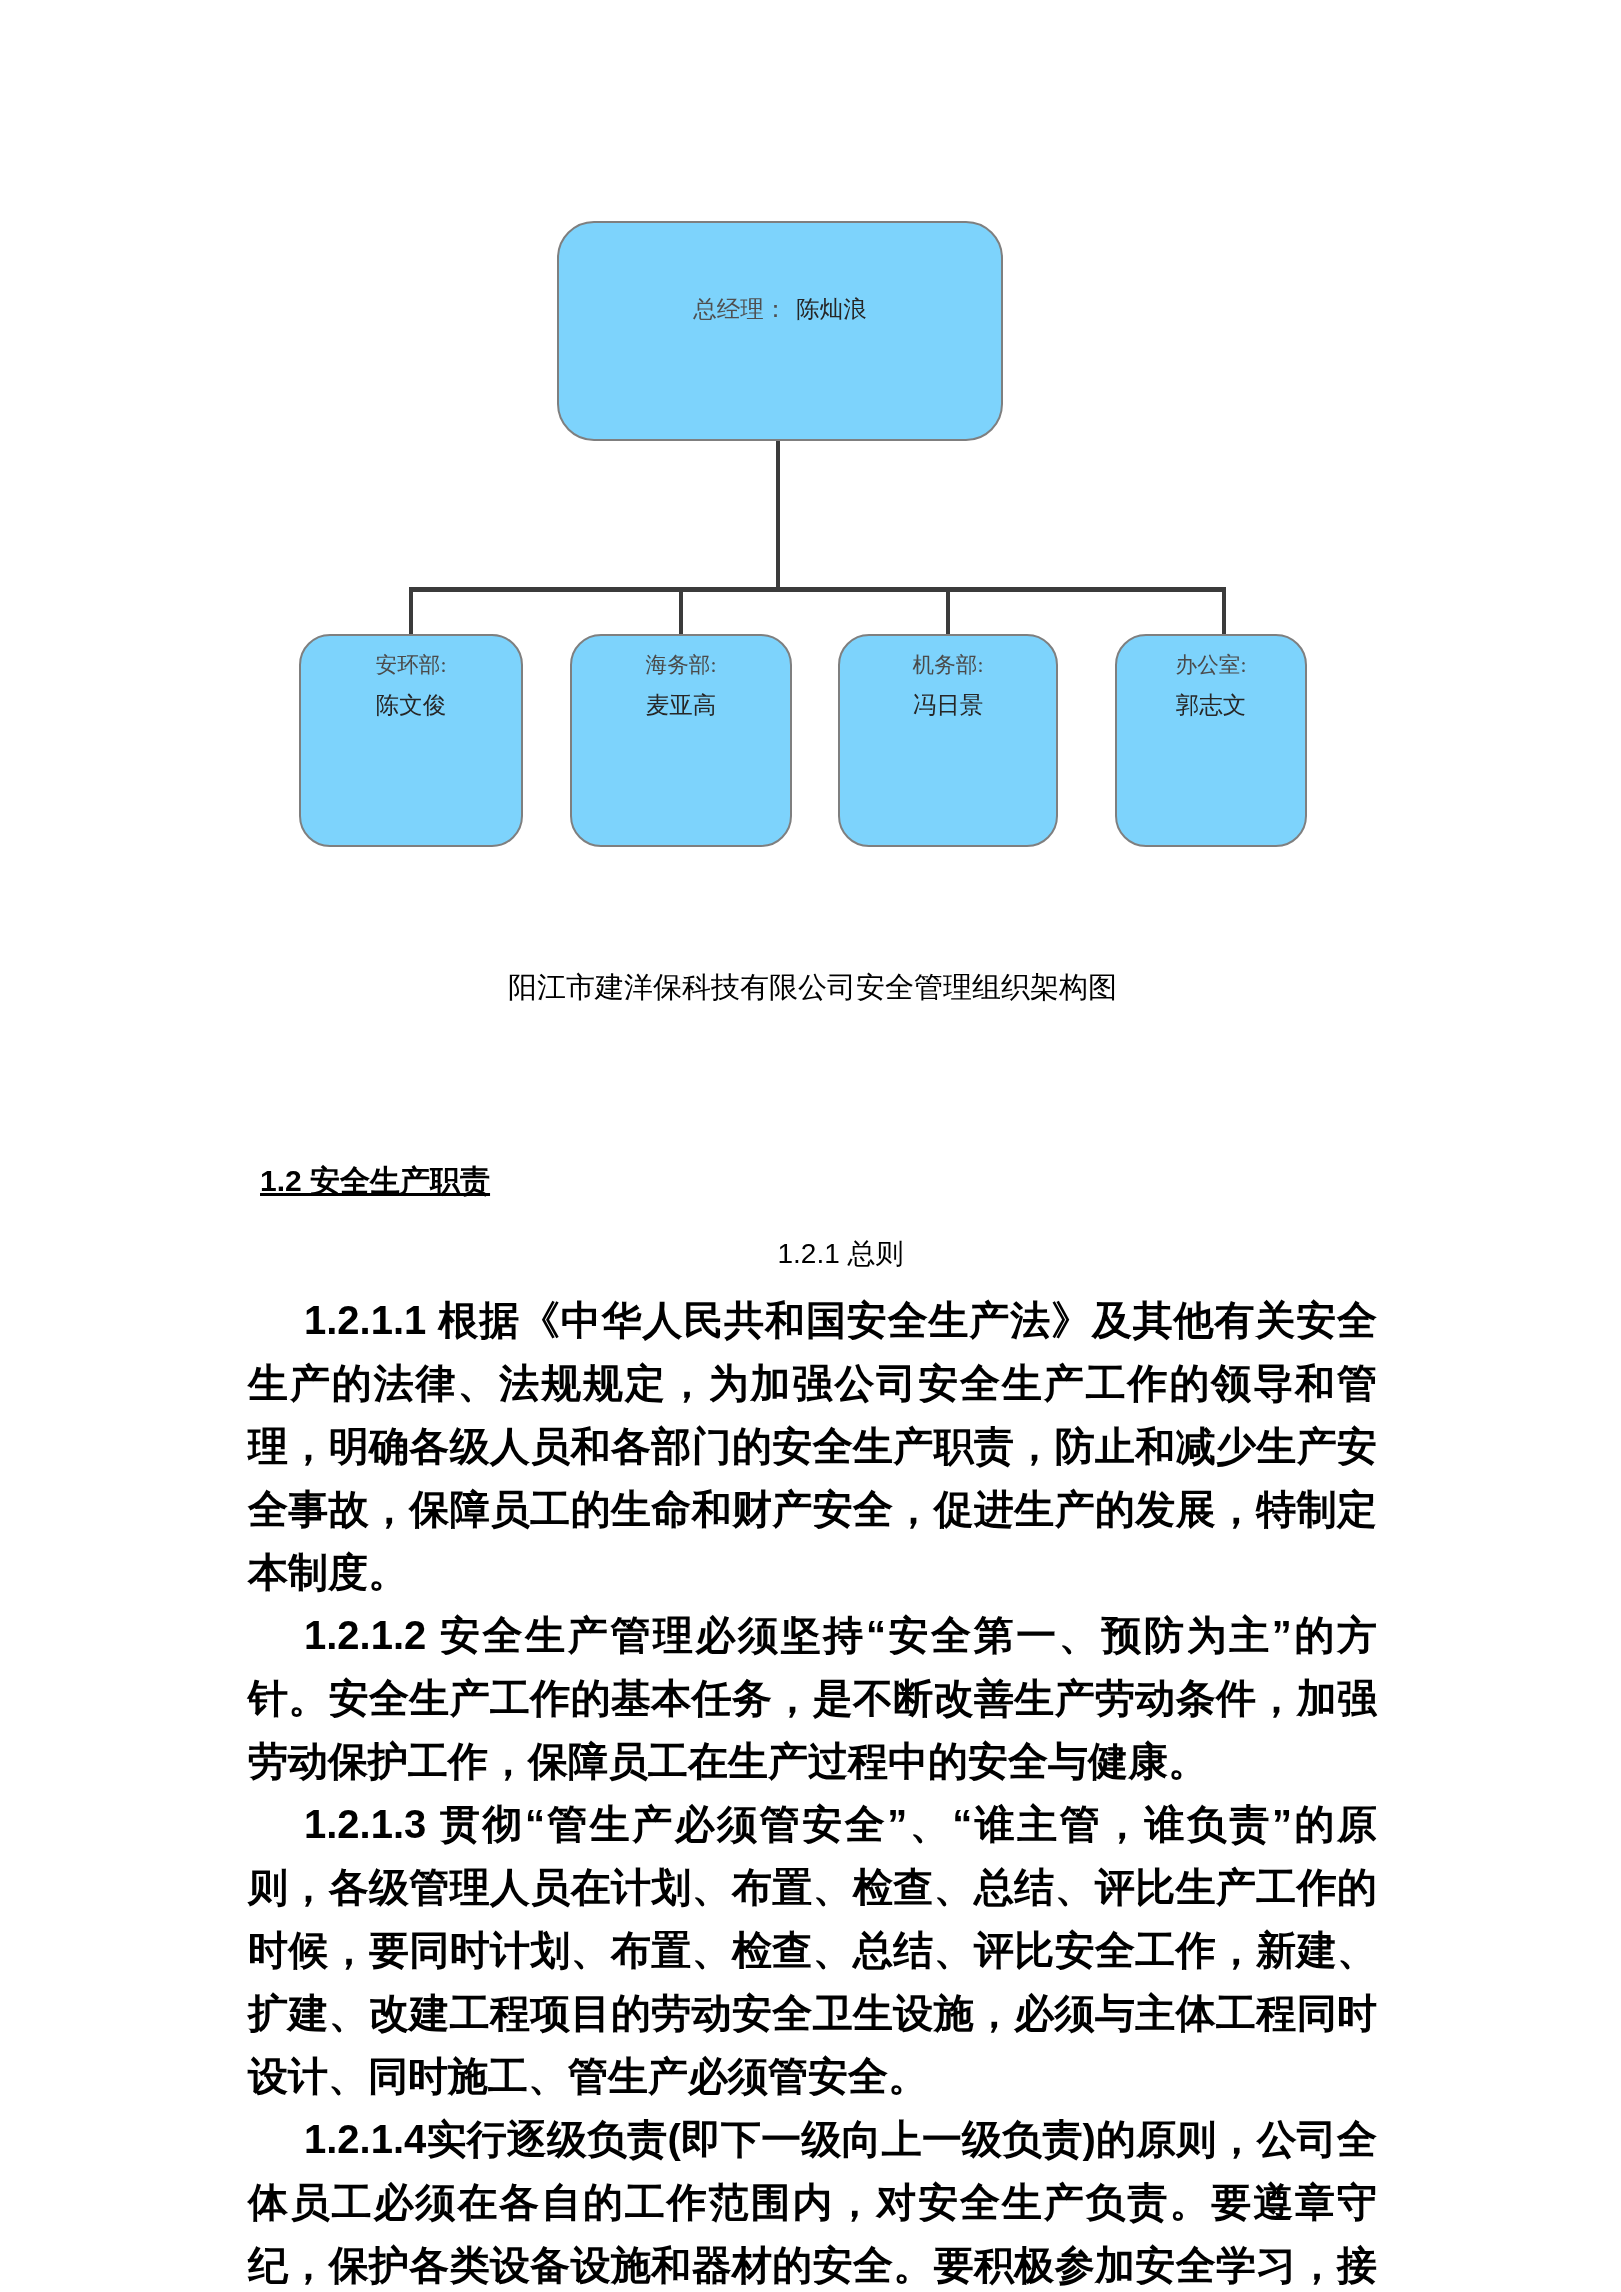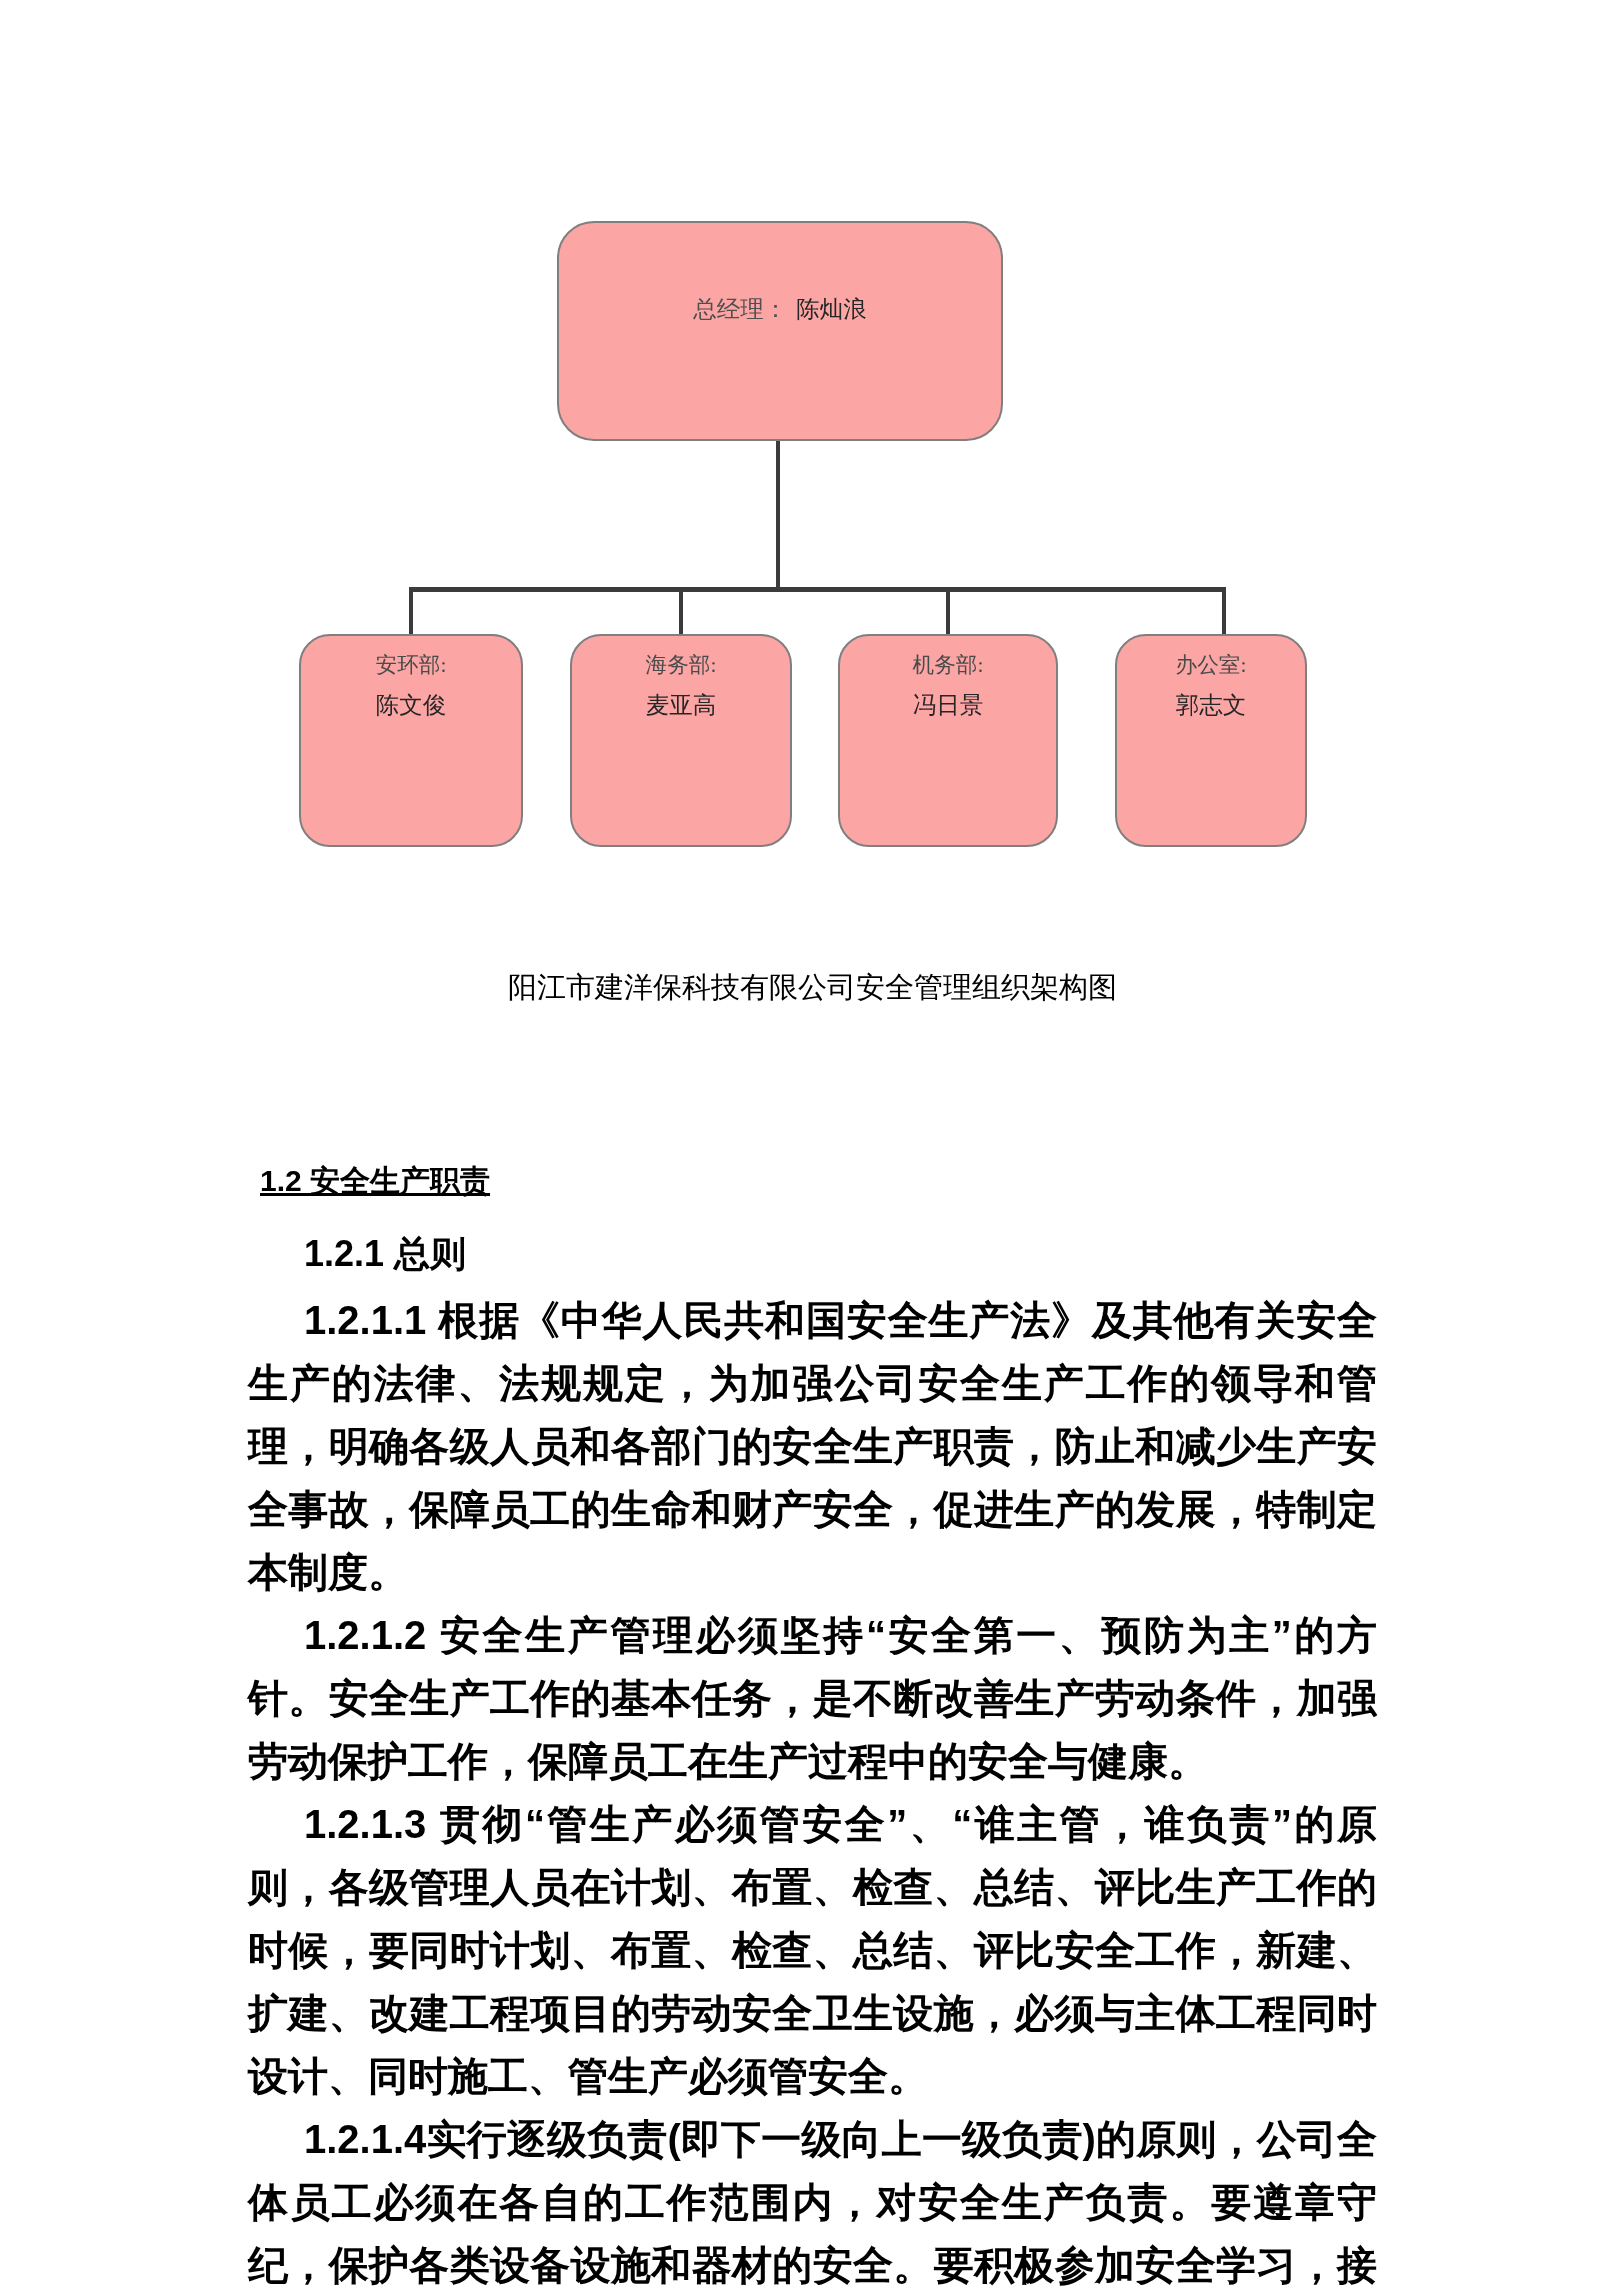--- a/index.html
+++ b/index.html
@@ -10,21 +10,21 @@
     margin:0 auto;
     overflow:hidden;
     font-family:"Liberation Sans",sans-serif;
     color:#000;
   }
 
   
   .org-chart{position:absolute;left:0;top:0;width:1621px;height:1039px;}
   .orgbox{
     position:absolute;
-    background:#fca5a5;
+    background:#7dd3fc;
     border:2px solid #7f7f7f;
     box-sizing:border-box;
     font-family:"Liberation Serif",serif;
     text-align:center;
   }
   .root-box{
     left:557px;top:221px;width:446px;height:220px;
     border-radius:37px;
     font-size:23.5px;line-height:29px;
     padding-top:72px;
@@ -51,22 +51,22 @@
     font-family:"Liberation Serif",serif;
     font-size:29px;line-height:35px;color:#000;
   }
 
   
   .body-text{position:absolute;left:248px;top:1149px;width:1129px;}
   .h-main{
     font-size:30px;font-weight:bold;line-height:39px;margin:12px;text-decoration:underline;
   }
   .h-sub{
-    font-size:36px;font-weight:700;line-height:37px;
-    margin:35px 0 0 0;text-indent:56px;
+    font-size:28px;font-weight:400;line-height:37px;
+    margin:35px 0 0 0;text-indent:56px;text-align:center;
   }
   .paras{margin-top:16.7px;}
   .paras p{
     font-size:40px;font-weight:600;
     line-height:63px;
     margin:0;
     text-align:justify;
     text-indent:56px;
   }
 </style>

